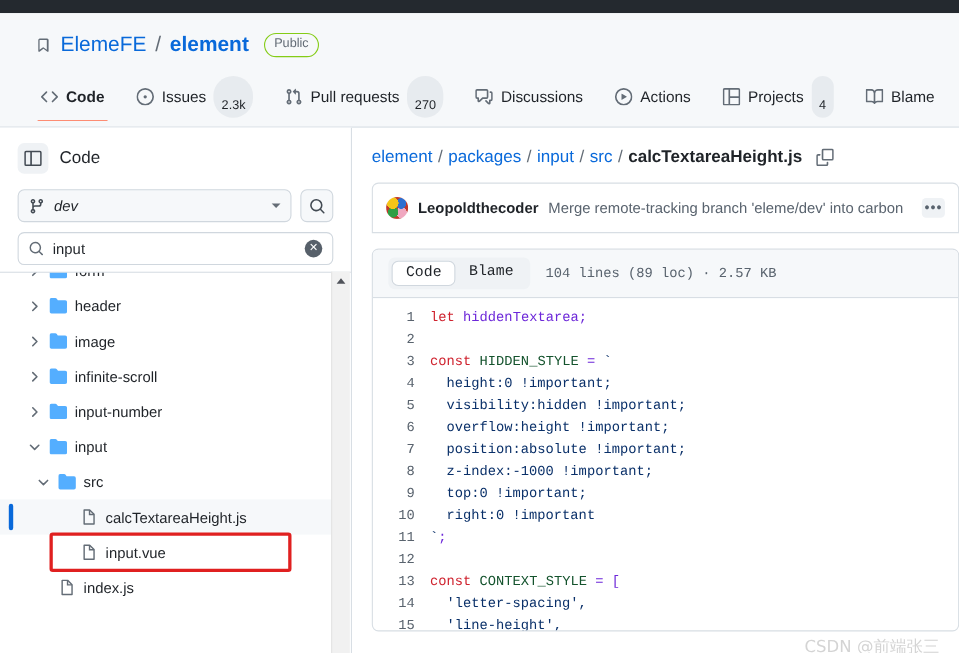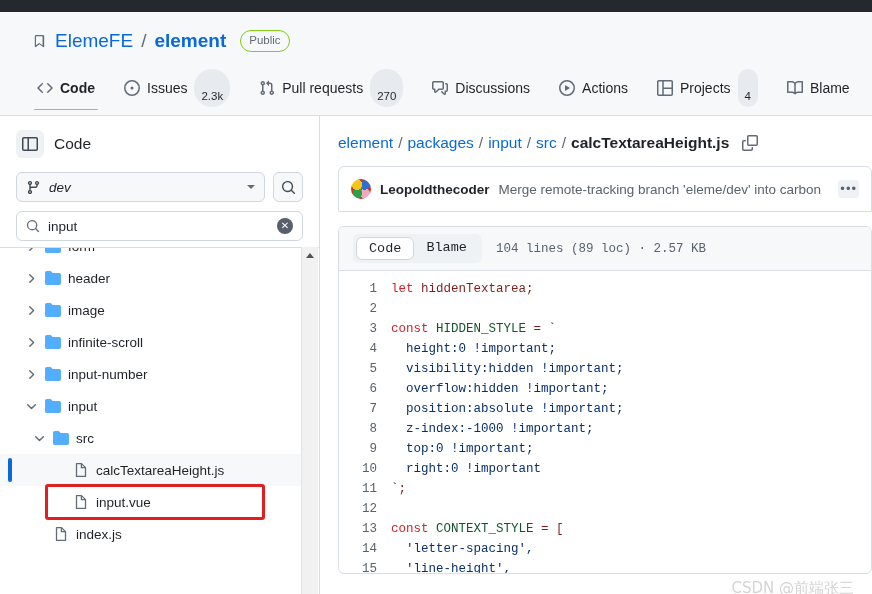--- a/index.html
+++ b/index.html
@@ -442,21 +442,21 @@
     white-space: pre;
   }
   .lnum {
     width: 52px;
     flex: 0 0 52px;
     text-align: right;
     padding-right: 14px;
     color: #59636e;
     user-select: none;
   }
-  .ctext { color: #7f1d1d; }
+  .ctext { color: #6d28d9; }
   .kw { color: #cf222e; }
   .cst { color: #14532d; }
   .str { color: #0a3069; }
 
   
   .watermark {
     position: absolute;
     right: 18px;
     bottom: 8px;
     color: #d4d4d4;
@@ -777,21 +777,21 @@
           <span class="seg-btn">Blame</span>
         </div>
         <span class="code-meta">104 lines (89 loc) · 2.57 KB</span>
       </div>
       <div class="code-body" id="code-body">
           <div class="cline"><span class="lnum">1</span><span><span class="kw">let </span><span class="ctext">hiddenTextarea;</span></span></div>
           <div class="cline"><span class="lnum">2</span><span></span></div>
           <div class="cline"><span class="lnum">3</span><span><span class="kw">const </span><span class="cst">HIDDEN_STYLE</span><span class="ctext"> = </span><span class="str">`</span></span></div>
           <div class="cline"><span class="lnum">4</span><span><span class="str">  height:0 !important;</span></span></div>
           <div class="cline"><span class="lnum">5</span><span><span class="str">  visibility:hidden !important;</span></span></div>
-          <div class="cline"><span class="lnum">6</span><span><span class="str">  overflow:hidden !important;</span></span></div>
+          <div class="cline"><span class="lnum">6</span><span><span class="str">  overflow:height !important;</span></span></div>
           <div class="cline"><span class="lnum">7</span><span><span class="str">  position:absolute !important;</span></span></div>
           <div class="cline"><span class="lnum">8</span><span><span class="str">  z-index:-1000 !important;</span></span></div>
           <div class="cline"><span class="lnum">9</span><span><span class="str">  top:0 !important;</span></span></div>
           <div class="cline"><span class="lnum">10</span><span><span class="str">  right:0 !important</span></span></div>
           <div class="cline"><span class="lnum">11</span><span><span class="str">`</span><span class="ctext">;</span></span></div>
           <div class="cline"><span class="lnum">12</span><span></span></div>
           <div class="cline"><span class="lnum">13</span><span><span class="kw">const </span><span class="cst">CONTEXT_STYLE</span><span class="ctext"> = [</span></span></div>
           <div class="cline"><span class="lnum">14</span><span><span class="str">  'letter-spacing',</span></span></div>
           <div class="cline"><span class="lnum">15</span><span><span class="str">  'line-height',</span></span></div>
         </div>

